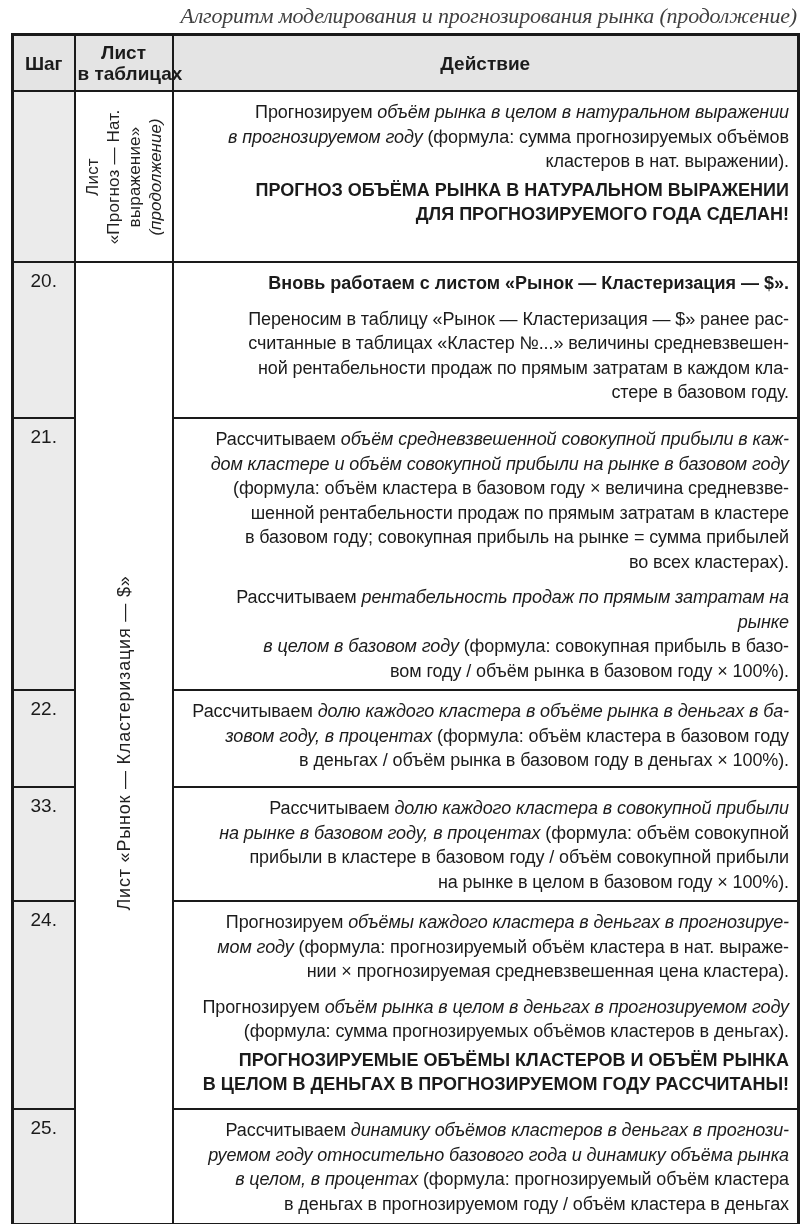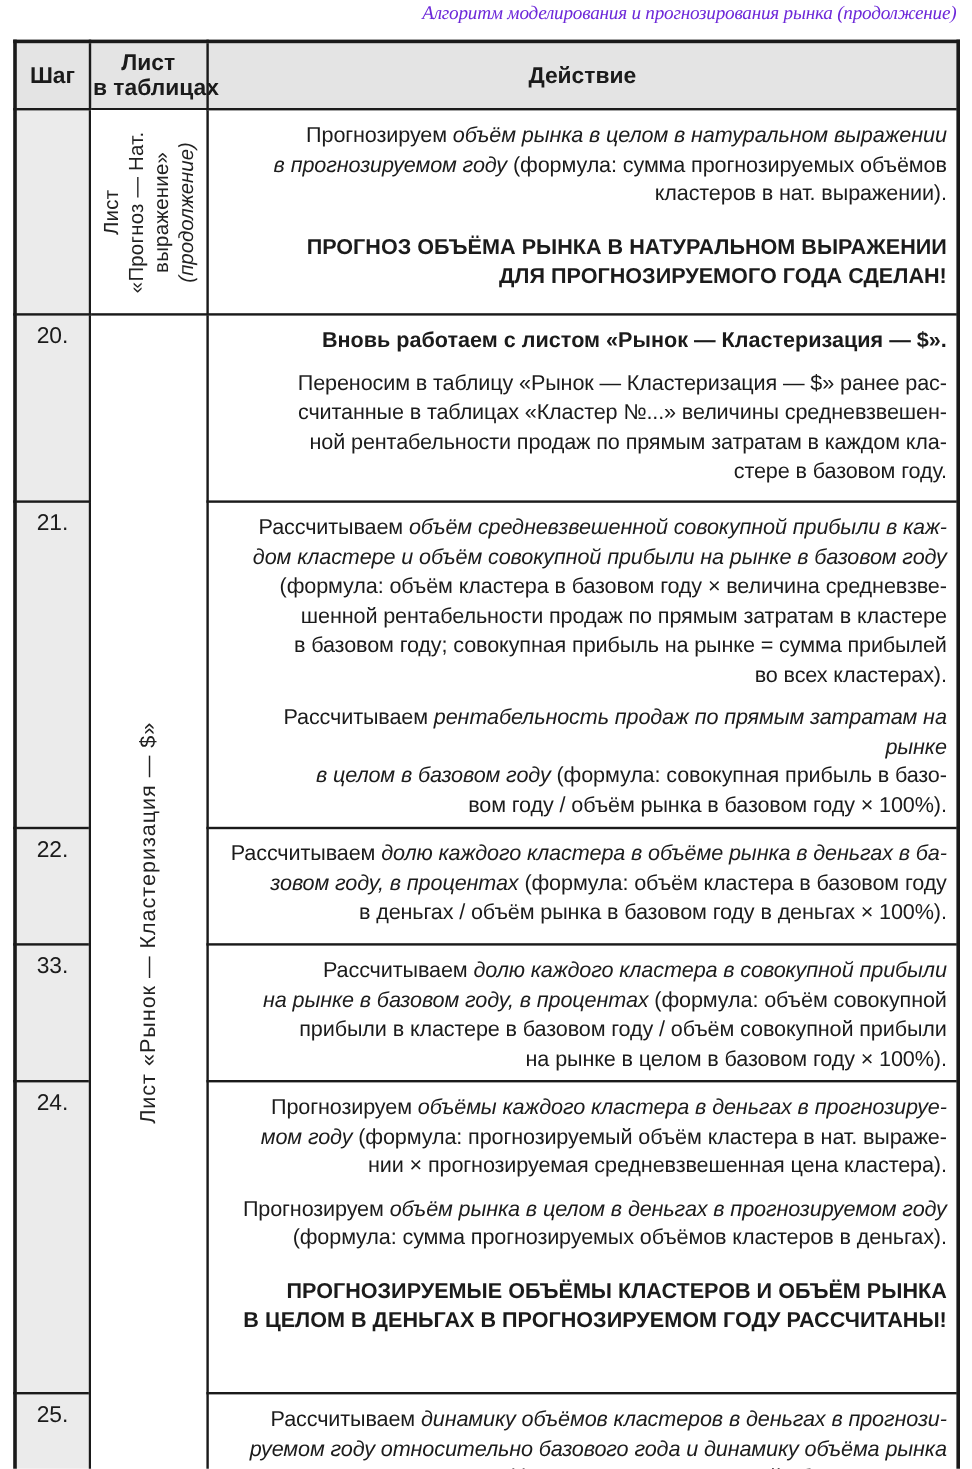--- a/index.html
+++ b/index.html
@@ -5,21 +5,21 @@
   html,body{margin:0;padding:0;}
   body{
     width:810px;height:1224px;background:#ffffff;
     font-family:"Liberation Sans",sans-serif;color:var(--text,#1b1b1b);
     -webkit-font-smoothing:antialiased;
   }
   .page{position:relative;width:810px;height:1224px;background:#fff;overflow:hidden;}
   .doc-title{
     position:absolute;top:3px;right:13px;width:786px;text-align:right;
     font-family:"Liberation Serif",serif;font-style:italic;
-    font-size:16px;letter-spacing:-0.2px;color:#6d28d9;
+    font-size:22px;letter-spacing:-0.2px;color:#404040;
   }
   table.algo{
     position:absolute;left:11px;top:33px;width:786px;
     border-collapse:collapse;table-layout:fixed;
     border:3px solid var(--border,#1a1a1a);
   }
   col.c-step{width:62px;}
   col.c-sheet{width:98px;}
   col.c-action{width:626px;}
   th,td{border:2px solid var(--border,#1a1a1a);vertical-align:top;}
@@ -43,21 +43,21 @@
     position:absolute;left:50%;top:50%;
     transform:translate(-50%,-50%) rotate(-90deg);
     white-space:pre;text-align:center;line-height:21px;
     font-size:17px;letter-spacing:0.2px;color:#222;
   }
   .vblock .it{font-style:italic;letter-spacing:0;}
   td.action{padding:8px 8px 6px 11px;font-size:18px;line-height:24.5px;letter-spacing:-0.1px;text-align:right;}
   td.action p{margin:0;white-space:pre-wrap;}
   td.action p + p{margin-top:11px;}
   td.action p.b{font-weight:bold;letter-spacing:0;}
-  td.action p.b:not(:first-child){margin-top:20px;}
+  td.action p.b:not(:first-child){margin-top:4px;}
   td.action .i{font-style:italic;}
 </style>
 </head>
 <body>
 
 <div class="page">
   <div class="doc-title">Алгоритм моделирования и прогнозирования рынка (продолжение)</div>
 
   <table class="algo">
     <colgroup>
@@ -127,21 +127,21 @@
         </tr>
         <tr style="height: 112px;">
           <td class="step">33.</td>
           <td class="action">
             <p><span>Рассчитываем </span><span class="i">долю каждого кластера в совокупной прибыли
 на рынке в базовом году, в процентах </span><span>(формула: объём совокупной
 прибыли в кластере в базовом году / объём совокупной прибыли
 на рынке в целом в базовом году × 100%).</span></p>
           </td>
         </tr>
-        <tr style="height: 260px;">
+        <tr style="height: 208px;">
           <td class="step">24.</td>
           <td class="action">
             <p><span>Прогнозируем </span><span class="i">объёмы каждого кластера в деньгах в прогнозируе-
 мом году </span><span>(формула: прогнозируемый объём кластера в нат. выраже-
 нии × прогнозируемая средневзвешенная цена кластера).</span></p>
             <p><span>Прогнозируем </span><span class="i">объём рынка в целом в деньгах в прогнозируемом году
 </span><span>(формула: сумма прогнозируемых объёмов кластеров в деньгах).</span></p>
             <p class="b"><span>ПРОГНОЗИРУЕМЫЕ ОБЪЁМЫ КЛАСТЕРОВ И ОБЪЁМ РЫНКА
 В ЦЕЛОМ В ДЕНЬГАХ В ПРОГНОЗИРУЕМОМ ГОДУ РАССЧИТАНЫ!</span></p>
           </td>

